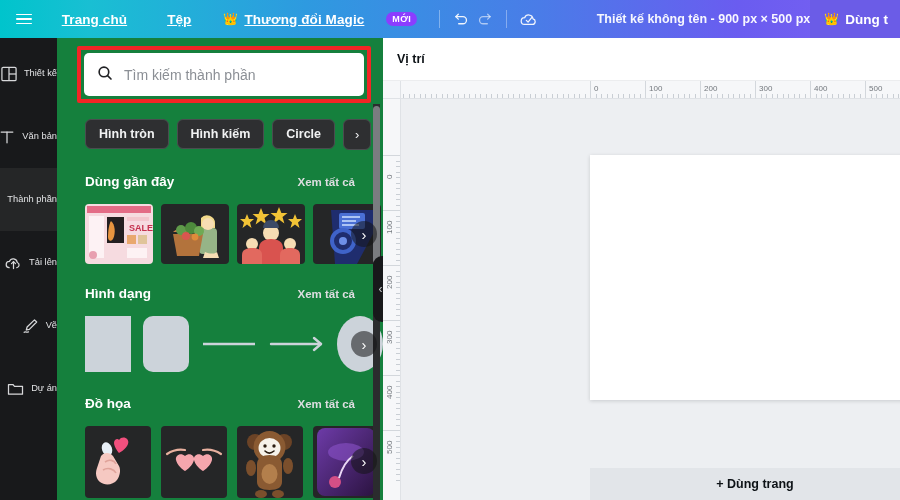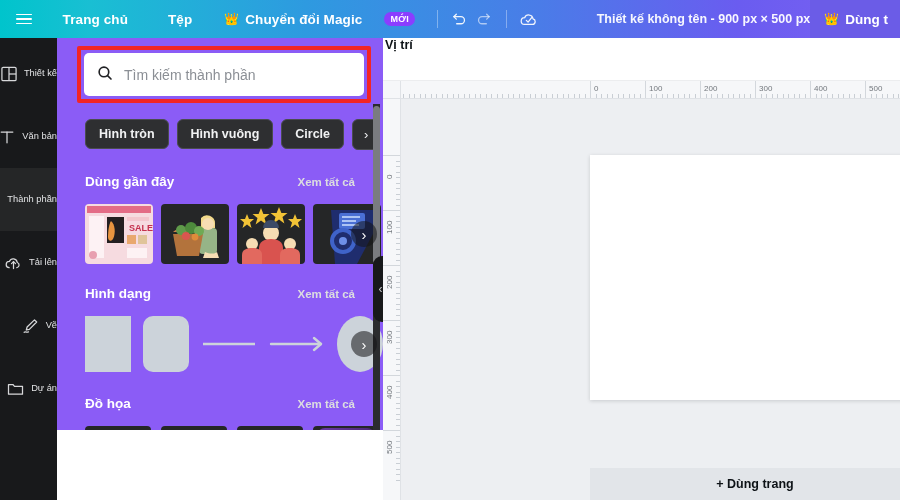--- a/index.html
+++ b/index.html
@@ -19,21 +19,21 @@
     color: #fff;
   }
   .hamburger {
     width: 38px; height: 38px; display: flex; flex-direction: column;
     align-items: center; justify-content: center; gap: 3px; cursor: pointer;
     margin-left: 8px;
   }
   .hamburger span { display: block; width: 16px; height: 1.6px; background: #fff; border-radius: 1px; }
   .menu-item {
     font-size: 13.5px; font-weight: bold; color: #fff; padding: 0 8px;
-    white-space: nowrap; cursor: pointer; letter-spacing: .1px;
+    white-space: nowrap; cursor: pointer; letter-spacing: .1px; text-decoration: underline;
   }
   .m-home { margin-left: 14px; }
   .m-file { margin-left: 24px; }
   .magic-wrap {
     display: flex; align-items: center; gap: 6px; margin-left: 24px; cursor: pointer;
   }
   .crown-ico { font-size: 12px; line-height: 1; filter: saturate(1.4); }
   .badge-new {
     background: #8b3dff; color: #fff; font-size: 9px; font-weight: bold;
     padding: 2px 6px; border-radius: 9px; letter-spacing: .3px;
@@ -67,22 +67,22 @@
     justify-content: flex-end; gap: 5px; cursor: pointer; color: #d7d8da;
     position: relative;
   }
   .rail-item.active { background: #252627; }
   .rail-label { font-size: 9.3px; line-height: 1.05; text-align: center; color: #e2e3e5; white-space: nowrap; }
   .rail-ico { height: 22px; display: flex; align-items: center; justify-content: center; }
   .rail-ico svg { display: block; }
 
   
   .panel {
-    position: absolute; left: 57px; top: 38px; width: 326px; height: 392px;
-    background: #8b5cf6; overflow: hidden;
+    position: absolute; left: 57px; top: 38px; width: 326px; height: 462px;
+    background: #15803d; overflow: hidden;
   }
   .search-hl {
     position: absolute; left: 20px; top: 8px; width: 294px; height: 57px;
     border: 4px solid #f32525; border-radius: 2px;
   }
   .search-box {
     position: absolute; left: 27px; top: 15px; width: 280px; height: 43px;
     background: #fff; border-radius: 5px; display: flex; align-items: center;
     padding: 0 12px; gap: 10px; cursor: text;
   }
@@ -143,21 +143,21 @@
     color: #c9cacc; font-size: 12px; cursor: pointer; z-index: 9;
   }
 
   
   .editor {
     position: absolute; left: 383px; top: 38px; width: 517px; height: 462px;
     background: #fff;
   }
   .ctx-bar {
     position: absolute; left: 0; top: 0; width: 517px; height: 43px;
-    background: #fff; display: flex; padding-left: 2px;
+    background: #fff; display: flex; align-items: center; padding-left: 14px;
     border-bottom: 1px solid #ecedef;
   }
   .ctx-label { font-size: 12.5px; font-weight: bold; color: #0d1216; cursor: pointer; }
 
   .stage {
     position: absolute; left: 0; top: 43px; width: 517px; height: 419px;
     background: #edeff2;
   }
   .ruler-h {
     position: absolute; left: 0; top: 0; width: 517px; height: 18px;
@@ -202,21 +202,21 @@
     <div class="hamburger">
       <span></span>
         <span></span>
         <span></span>
     </div>
     <div class="menu-item m-home">Trang chủ</div>
     <div class="menu-item m-file">Tệp</div>
 
     <div class="magic-wrap">
       <span class="crown-ico">👑</span>
-      <span class="menu-item" style="padding:0">Chuyển đổi Magic</span>
+      <span class="menu-item" style="padding:0">Thương đổi Magic</span>
       <span class="badge-new">Mới</span>
     </div>
 
     <div class="tb-divider" style="margin-left:22px"></div>
 
     <div class="tb-icon">
       <svg width="17" height="17" viewBox="0 0 24 24" fill="none" stroke="#ffffff" stroke-width="1.8" stroke-linecap="round" stroke-linejoin="round">
         <path d="M4 8h10a5 5 0 0 1 0 10H8"></path>
           <polyline points="7.5,4.5 4,8 7.5,11.5"></polyline>
       </svg>
@@ -322,21 +322,21 @@
         <svg width="18" height="18" viewBox="0 0 24 24" fill="none" stroke="#202124" stroke-width="2.2" stroke-linecap="round">
           <circle cx="10.6" cy="10.6" r="6.4"></circle>
             <line x1="15.4" y1="15.4" x2="20" y2="20"></line>
         </svg>
       </span>
       <input class="search-input" type="text" placeholder="Tìm kiếm thành phần" style="">
     </div>
 
     <div class="chips">
       <div class="chip">Hình tròn</div>
-      <div class="chip">Hình vuông</div>
+      <div class="chip">Hình kiếm</div>
       <div class="chip">Circle</div>
       <div class="chip-next">›</div>
     </div>
 
     <div class="section" style="top:136px">
       <div class="sec-head">
         <span class="sec-title">Dùng gần đây</span>
         <span class="sec-all">Xem tất cả</span>
       </div>
       <div class="thumb-row">

